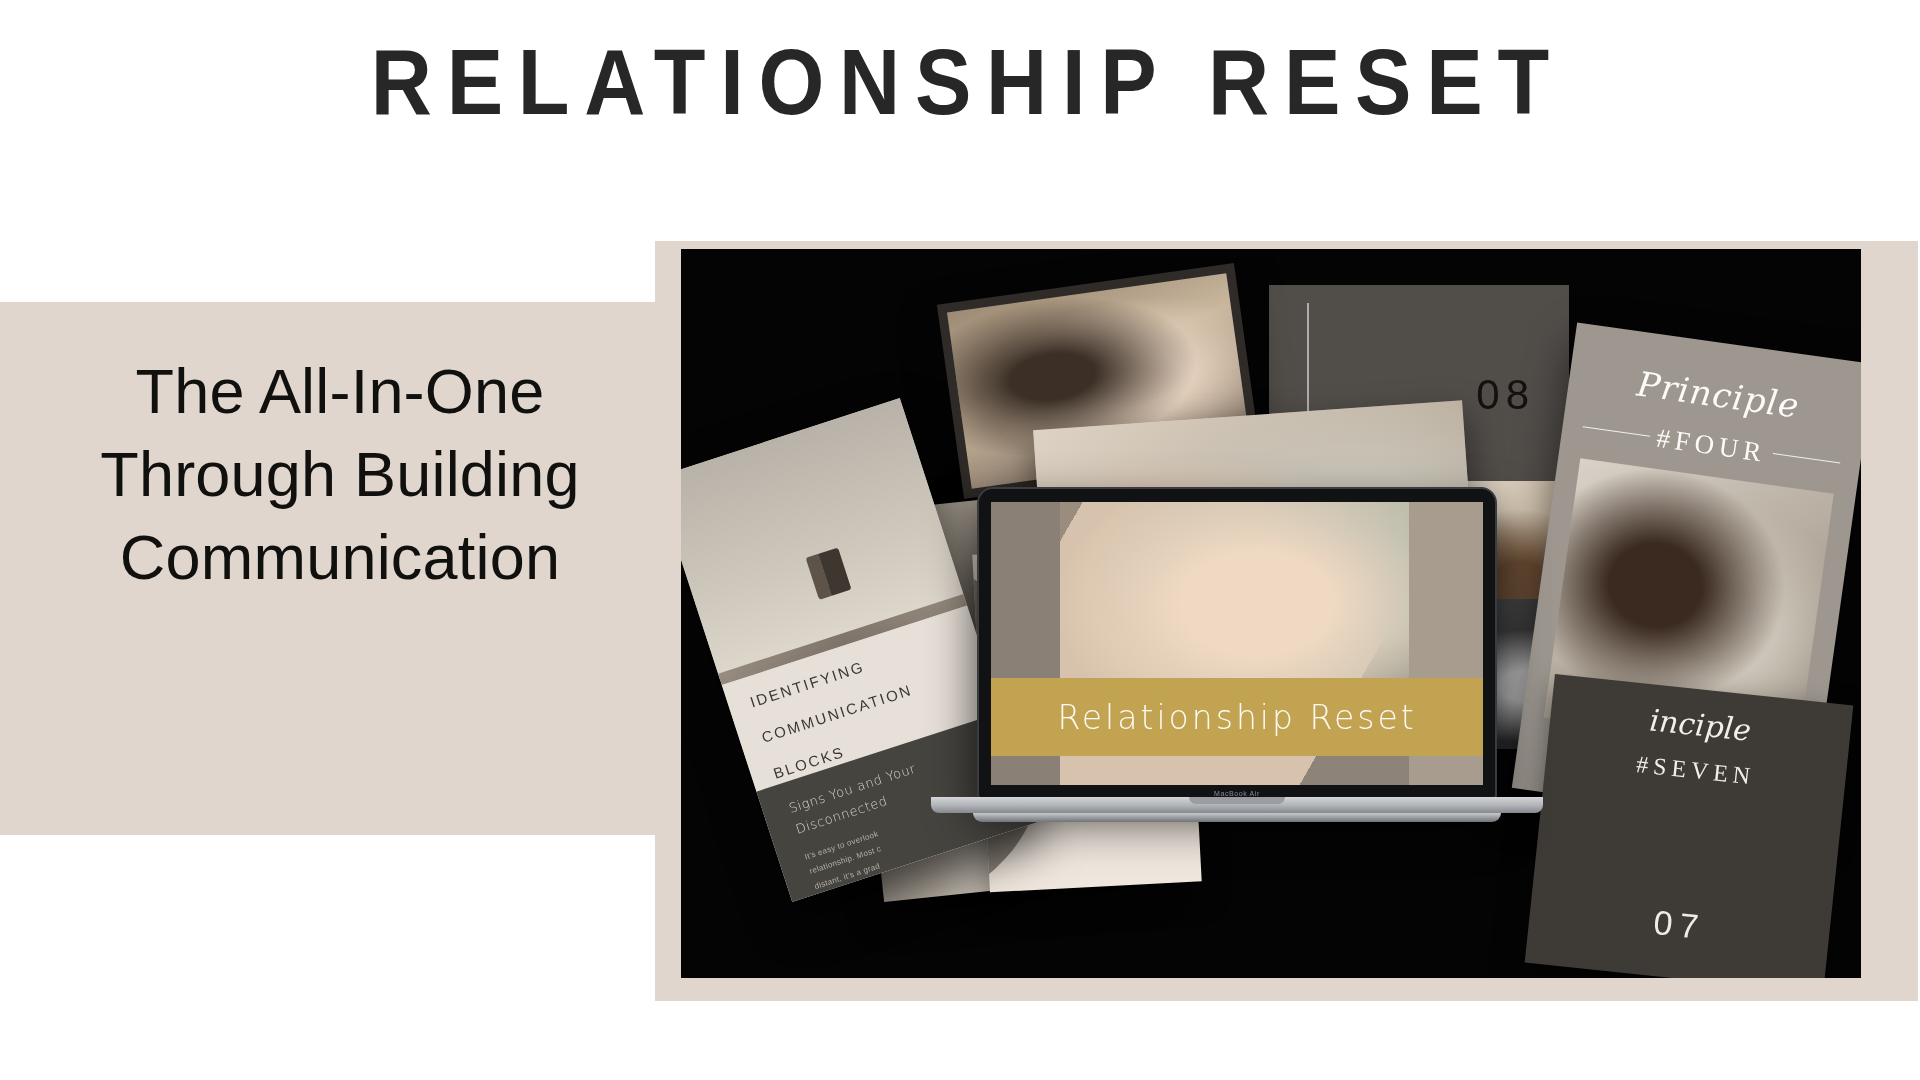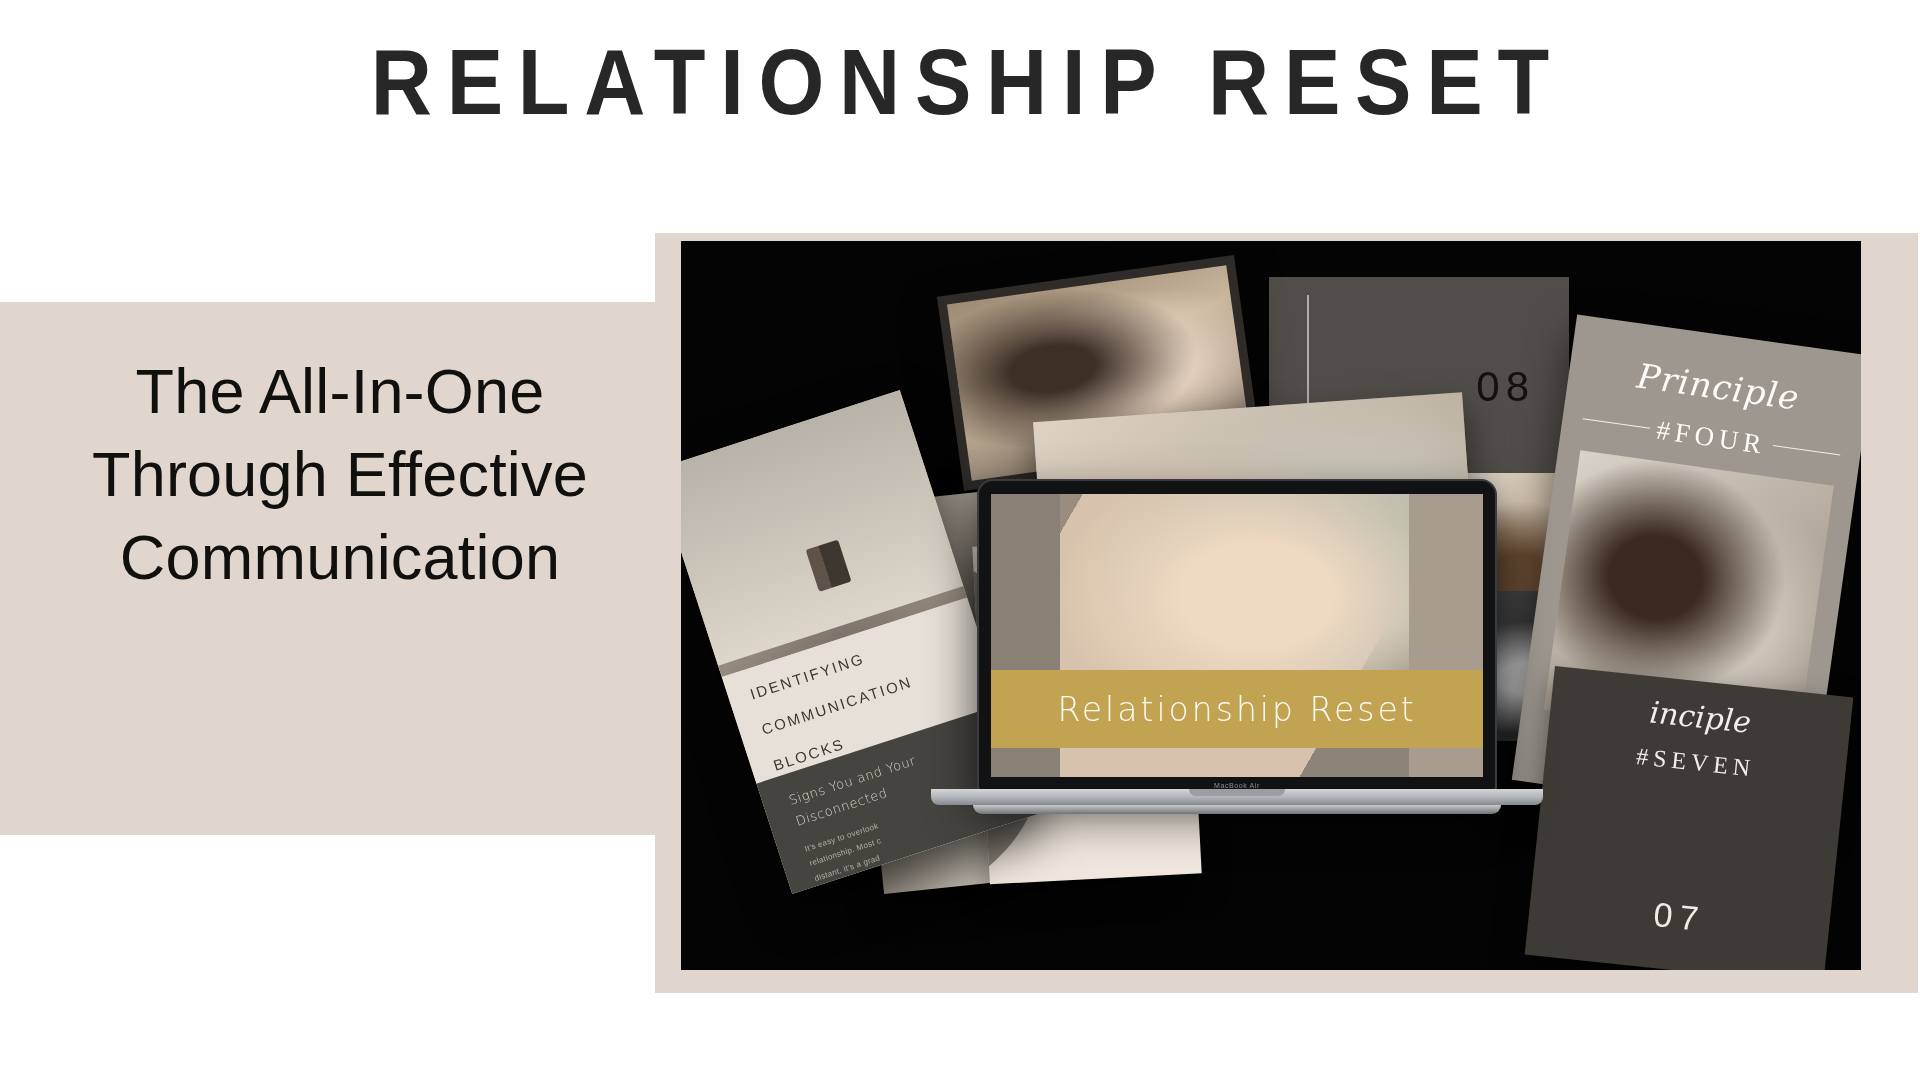--- a/index.html
+++ b/index.html
@@ -47,21 +47,21 @@
     font-weight:300;
     font-size:63px;
     line-height:1.32;
     color:#10100f;
     letter-spacing:0.2px;
   }
 
   
   .panel-frame{
     position:absolute;
-    left:655px;top:233px;
+    left:655px;top:241px;
     width:1263px;height:760px;
     background:#e1d6ce;
   }
   .panel{
     position:absolute;
     left:26px;top:8px;
     width:1180px;height:729px;
     background:#050404;
     overflow:hidden;
   }
@@ -328,21 +328,21 @@
 <body>
 
 <div class="stage">
 
   <div class="title">RELATIONSHIP RESET</div>
 
   <div class="band"></div>
 
   <div class="copy">
     <div>The All-In-One</div>
-    <div>Through Effective</div>
+    <div>Through Building</div>
     <div>Communication</div>
   </div>
 
   <div class="panel-frame">
     <div class="panel">
 
       <div class="card card-08">
         <div class="hairline"></div>
         <div class="num">08</div>
       </div>

